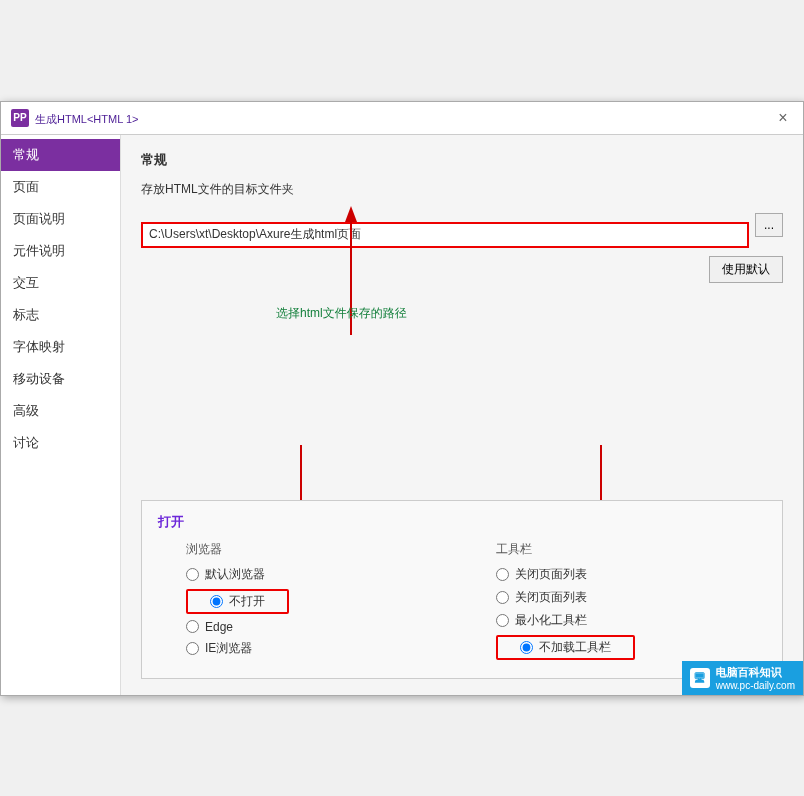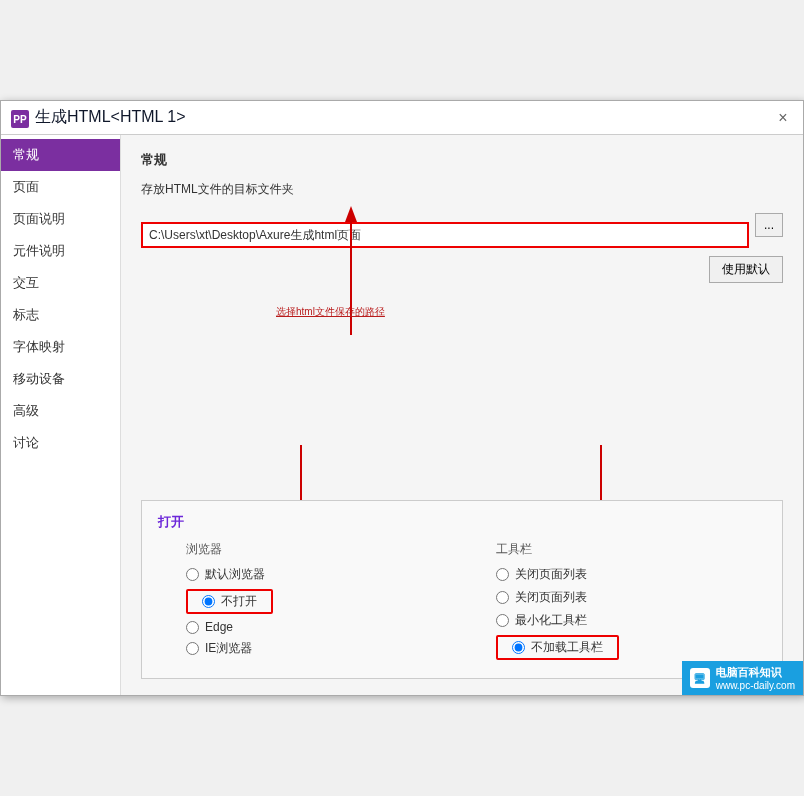--- a/index.html
+++ b/index.html
@@ -39,22 +39,22 @@
       background: #7b2fa0;
       color: white;
       font-size: 10px;
       font-weight: bold;
       display: flex;
       align-items: center;
       justify-content: center;
       border-radius: 2px;
     }
     .title-text {
-      font-size: 16px;
-      color: #0f172a;
+      font-size: 11px;
+      color: #4c1d95;
     }
     .close-btn {
       width: 20px;
       height: 20px;
       cursor: pointer;
       display: flex;
       align-items: center;
       justify-content: center;
       font-size: 16px;
       color: #666;
@@ -173,21 +173,21 @@
       margin-bottom: 6px;
       font-size: 12px;
       color: #333;
     }
     .radio-item input[type="radio"] {
       margin: 0;
       cursor: pointer;
     }
     .radio-highlight {
       border: 2px solid #e00;
-      padding: 2px 14px;
+      padding: 2px 22px;
       border-radius: 2px;
       display: inline-flex;
       align-items: center;
       gap: 6px;
     }
 
     
     .watermark {
       position: absolute;
       bottom: 0;
@@ -276,21 +276,21 @@
           </marker>
         </defs>
 
         <line x1="230" y1="200" x2="230" y2="75" stroke="#cc0000" stroke-width="2" marker-end="url(#arrowhead1)"></line>
 
         <line x1="180" y1="310" x2="180" y2="380" stroke="#cc0000" stroke-width="2" marker-end="url(#arrowhead2)"></line>
 
         <line x1="480" y1="310" x2="480" y2="435" stroke="#cc0000" stroke-width="2" marker-end="url(#arrowhead3)"></line>
       </svg>
 
-      <div style="position:absolute; top:170px; left:155px; color:#b91c1c; font-size:10px; pointer-events:none;text-decoration:underline;">选择html文件保存的路径</div>
+      <div style="position:absolute; top:170px; left:155px; color:#15803d; font-size:12px; pointer-events:none;">选择html文件保存的路径</div>
 
       <div class="open-section">
         <div class="open-section-title">打开</div>
         <div class="open-section-cols">
 
           <div class="col-group">
             <div class="col-title">浏览器</div>
             <div class="radio-item">
               <input type="radio" name="browser" style="">
               <span>默认浏览器</span>

